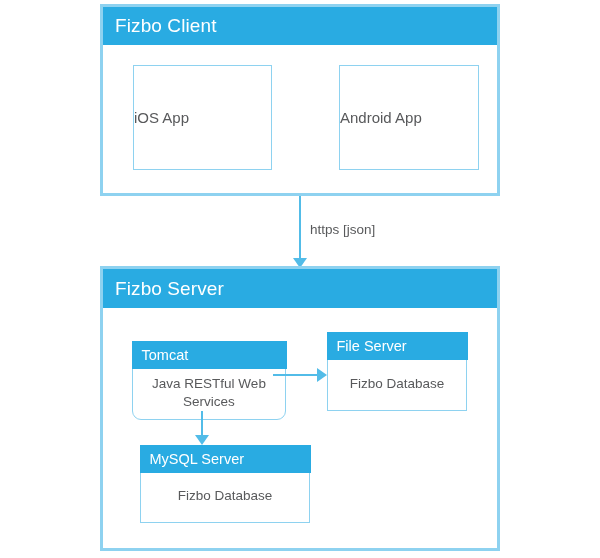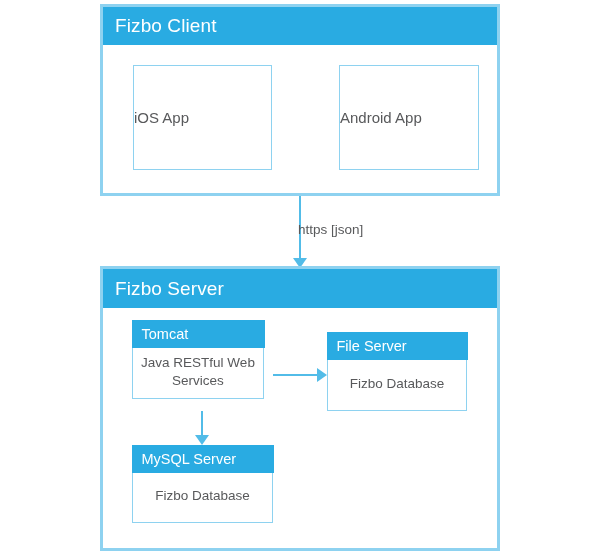--- a/index.html
+++ b/index.html
@@ -90,25 +90,25 @@
     box-sizing: border-box;
     display: flex;
     align-items: center;
     justify-content: center;
     text-align: center;
     color: #58595B;
     font-size: 13.5px;
     line-height: 1.35;
     padding: 0 8px;
   }
-  #tomcat-box      { left: 132px; top: 320px; width: 132px; height: 79px; }
+  #tomcat-box      { left: 132px; top: 341px; width: 154px; height: 79px; border-radius: 9px; }
   #tomcat-box .comp-body { height: 49px; }
   #fileserver-box  { left: 327px; top: 332px; width: 140px; height: 79px; }
   #fileserver-box .comp-body { height: 49px; }
-  #mysql-box       { left: 132px; top: 445px; width: 141px; height: 78px; }
+  #mysql-box       { left: 140px; top: 445px; width: 170px; height: 78px; }
   #mysql-box .comp-body { height: 48px; }
 
   
   .conn-v {
     position: absolute;
     width: 2px;
     background: #52BCE8;
   }
   .conn-h {
     position: absolute;
@@ -128,21 +128,21 @@
     border-top: 7px solid transparent;
     border-bottom: 7px solid transparent;
     border-left: 10px solid #52BCE8;
   }
 
   
   #conn-client-server-line  { left: 299px; top: 196px; height: 64px; }
   #conn-client-server-arrow { left: 293px; top: 258px; }
   #conn-client-server-label {
     position: absolute;
-    left: 298px;
+    left: 310px;
     top: 222px;
     color: #58595B;
     font-size: 13.5px;
     white-space: nowrap;
   }
 
   
   #conn-tomcat-file-line  { left: 273px; top: 374px; width: 46px; }
   #conn-tomcat-file-arrow { left: 317px; top: 368px; }
 

